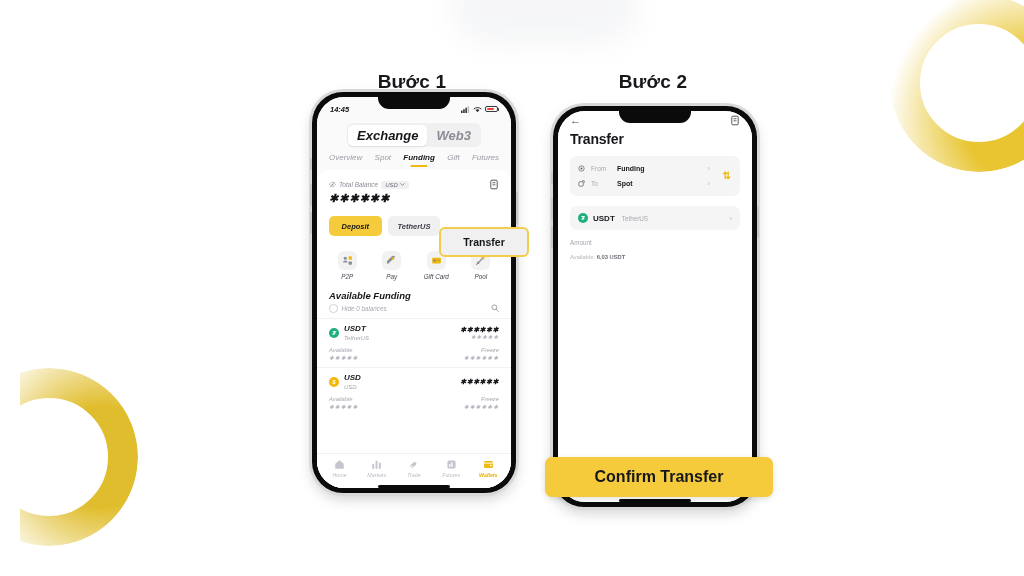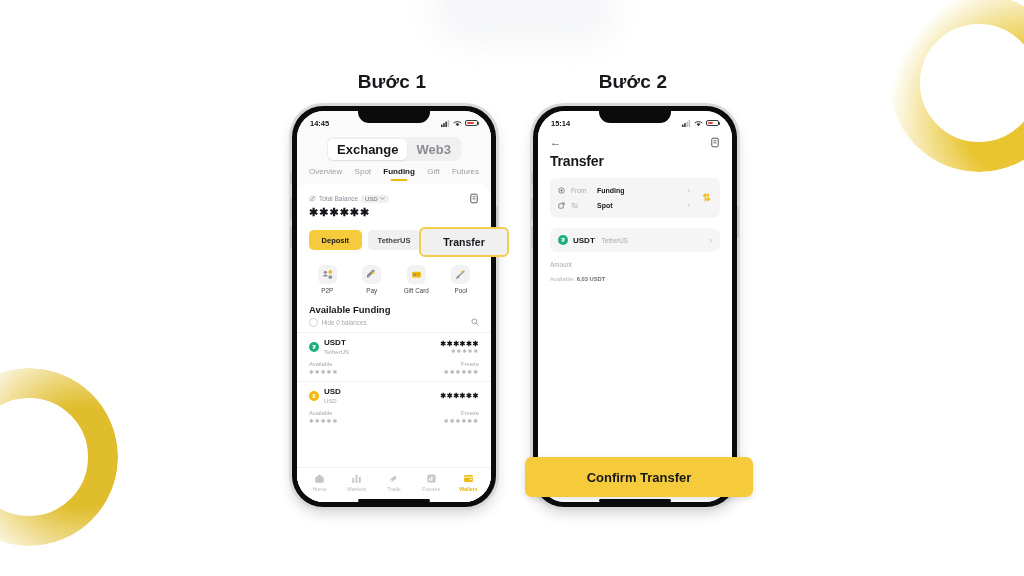--- a/index.html
+++ b/index.html
@@ -2,21 +2,21 @@
 <html><head>
 <meta charset="utf-8">
 <style>
   html,body{margin:0;padding:0;}
   body{
     width:1024px;height:576px;overflow:hidden;
     background:#ffffff;
     font-family:"Liberation Sans", sans-serif;
     position:relative;
   }
-  .stage{position:absolute;inset:0;overflow:hidden;}
+  .stage{position:absolute;inset:0;overflow:hidden;margin-left:20px;}
 
   
   .ring{position:absolute;border-radius:50%;}
   .ring-tr{
     width:118px;height:118px;right:-44px;top:-6px;
     border:30px solid #e8c531;
     -webkit-mask-image:radial-gradient(circle at 78% 70%, rgba(0,0,0,1) 35%, rgba(0,0,0,0) 76%);
     mask-image:radial-gradient(circle at 78% 70%, rgba(0,0,0,1) 35%, rgba(0,0,0,0) 76%);
   }
   .ring-bl{
@@ -39,21 +39,21 @@
   #t2{left:533px;top:71px;}
 
   
   .phone{
     position:absolute;width:204px;height:401px;
     border-radius:31px;
     background:#0b0b0c;
     box-shadow:0 0 0 3px #d9d9dc, 0 6px 14px rgba(0,0,0,.18);
     padding:0;
   }
-  #phone1{left:292px;top:106px;}
+  #phone1{left:292px;top:92px;font-style:italic;}
   #phone2{left:533px;top:106px;}
   .screen{
     position:absolute;left:5px;top:5px;right:5px;bottom:5px;
     background:#fff;border-radius:27px;overflow:hidden;
     display:flex;flex-direction:column;
   }
   .notch{
     position:absolute;left:50%;transform:translateX(-50%);top:2px;
     width:72px;height:15px;background:#0b0b0c;border-radius:0 0 11px 11px;z-index:8;
   }
@@ -191,21 +191,21 @@
 
   
   .callout{
     position:absolute;background:#f0f0f1;border:2px solid #f2cd4b;border-radius:6px;
     display:flex;align-items:center;justify-content:center;
     font-weight:bold;color:#16171b;z-index:30;
   }
   #transfer-callout{left:419px;top:227px;width:86px;height:26px;font-size:10.5px;}
   #confirm-callout{
     left:525px;top:457px;width:228px;height:40px;
-    background:#f5cb3c;border:none;border-radius:7px;font-size:13px;
+    background:#f5cb3c;border:none;border-radius:7px;font-size:16px;
     box-shadow:0 2px 6px rgba(0,0,0,.12);
   }
 </style>
 </head>
 <body>
 
 <div class="stage">
 
   <div class="haze"></div>
   <div class="ring ring-tr"></div>
@@ -457,38 +457,20 @@
   <div class="phone" id="phone2">
     <div class="sidebtn sb-l1"></div>
     <div class="sidebtn sb-l2"></div>
     <div class="sidebtn sb-l3"></div>
     <div class="sidebtn sb-r1"></div>
     <div class="notch"></div>
     <div class="homebar"></div>
 
     <div class="screen white">
 
-      <div class="statusbar">
-        <span>15:14</span>
-        <span class="sb-icons">
-          <svg class="ico-cell" width="9" height="7" viewBox="0 0 9 7">
-            <rect x="0" y="4.6" width="1.5" height="2.4" fill="#2b2b2b"></rect>
-            <rect x="2.2" y="3.2" width="1.5" height="3.8" fill="#2b2b2b"></rect>
-            <rect x="4.4" y="1.7" width="1.5" height="5.3" fill="#bcbcbc"></rect>
-            <rect x="6.6" y="0.2" width="1.5" height="6.8" fill="#bcbcbc"></rect>
-          </svg>
-          <svg class="ico-wifi" width="9" height="7" viewBox="0 0 12 9">
-            <path d="M6 8.2 L3.4 5.3 A3.9 3.9 0 0 1 8.6 5.3 Z" fill="#2b2b2b"></path>
-            <path d="M1.3 3.6 A7 7 0 0 1 10.7 3.6" stroke="#2b2b2b" stroke-width="1.3" fill="none" stroke-linecap="round"></path>
-          </svg>
-          <span class="battery">
-              <i style="width:52%"></i>
-            </span>
-        </span>
-      </div>
 
       <div class="p2body">
 
         <div class="navrow">
           <span class="backarrow">←</span>
           <svg width="10" height="11" viewBox="0 0 14 15">
             <rect x="2.5" y="1.5" width="9" height="12" rx="1.6" fill="none" stroke="#4a4c54" stroke-width="1.3"></rect>
             <line x1="5" y1="5" x2="9" y2="5" stroke="#4a4c54" stroke-width="1.2"></line>
             <line x1="5" y1="8" x2="9" y2="8" stroke="#4a4c54" stroke-width="1.2"></line>
           </svg>

